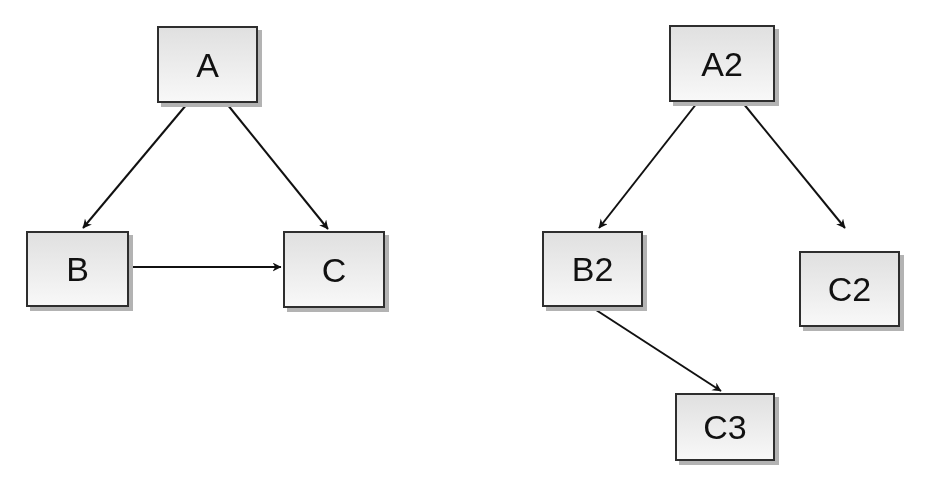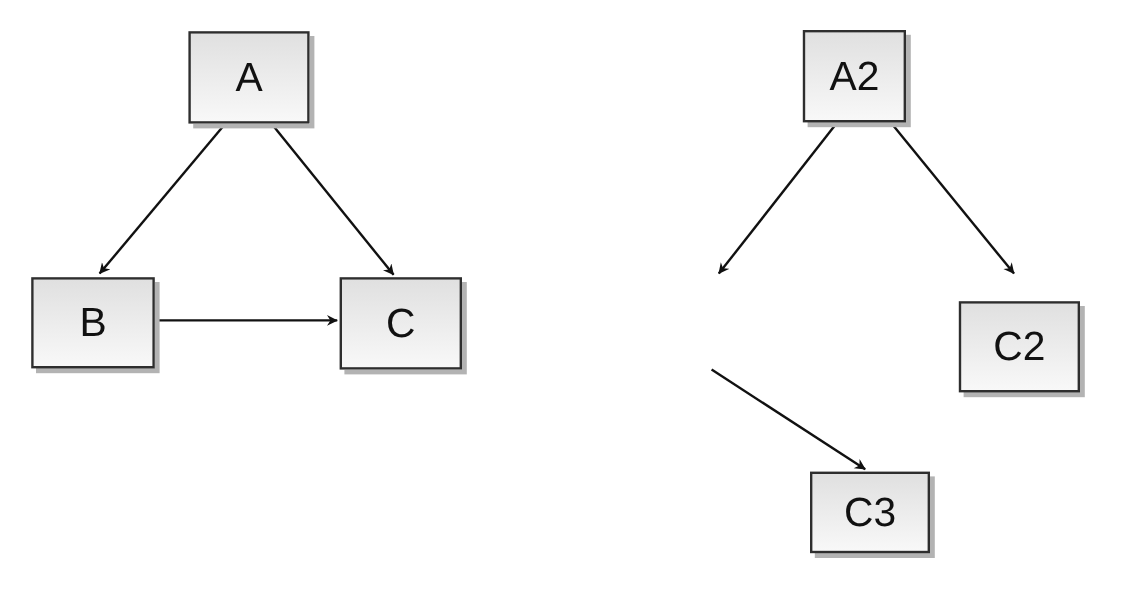--- a/index.html
+++ b/index.html
@@ -30,21 +30,21 @@
     font-size: 34px;
     color: #111111;
     line-height: 1;
     user-select: none;
   }
   
   .node-a  { left: 157px; top:  26px; width: 101px; height: 77px; }
   .node-b  { left:  26px; top: 231px; width: 103px; height: 76px; }
   .node-c  { left: 283px; top: 231px; width: 102px; height: 77px; }
   
-  .node-a2 { left: 669px; top:  25px; width: 86px; height: 77px; }
+  .node-a2 { left: 669px; top:  25px; width: 106px; height: 77px; }
   .node-b2 { left: 542px; top: 231px; width: 101px; height: 76px; }
   .node-c2 { left: 799px; top: 231px; width: 101px; height: 76px; margin-top: 20px; }
   .node-c3 { left: 675px; top: 393px; width: 100px; height: 68px; }
 </style>
 </head>
 <body>
 
 <div class="canvas">
 
   <svg class="edges-layer" width="940" height="504" viewBox="0 0 940 504" xmlns="http://www.w3.org/2000/svg">
@@ -69,20 +69,23 @@
   <div class="node node-b">
     <span class="node-label">B</span>
   </div>
   <div class="node node-c">
     <span class="node-label">C</span>
   </div>
 
   <div class="node node-a2">
     <span class="node-label">A2</span>
   </div>
+  <div class="node node-b2">
+    <span class="node-label">B2</span>
+  </div>
   <div class="node node-c2">
     <span class="node-label">C2</span>
   </div>
   <div class="node node-c3">
     <span class="node-label">C3</span>
   </div>
 
 </div>
 
 </body></html>

